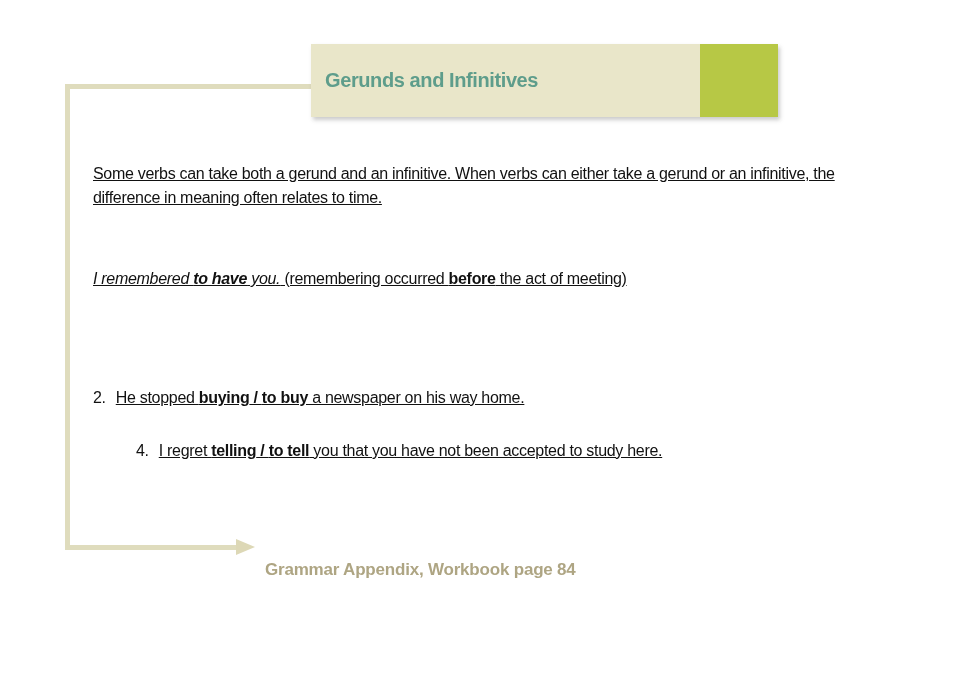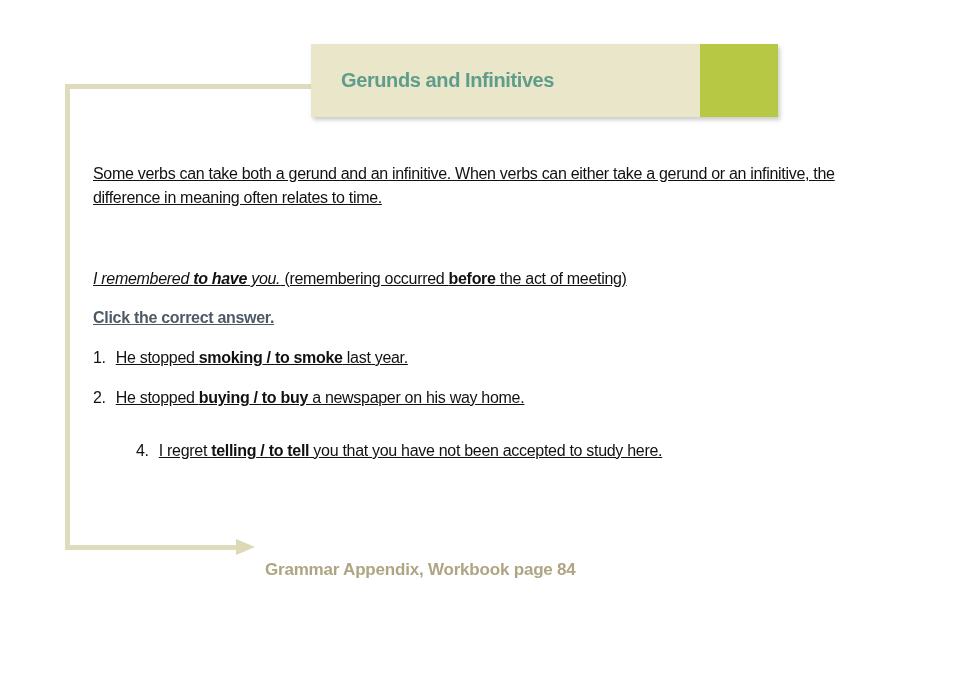--- a/index.html
+++ b/index.html
@@ -31,21 +31,21 @@
   .header-box {
     position: absolute;
     left: 311px; top: 44px;
     width: 467px; height: 73px;
     background: #e9e6c9;
     box-shadow: 2px 3px 4px rgba(110,110,110,0.35);
     display: flex;
     align-items: center;
   }
   .header-title {
-    padding-left: 30px;
+    padding-left: 14px;
     font-size: 20px;
     font-weight: bold;
     letter-spacing: -0.4px;
     color: #5e9d8b;
   }
   .header-accent {
     position: absolute;
     right: 0; top: 0;
     width: 78px; height: 73px;
     background: #b7c845;
@@ -112,25 +112,21 @@
     <div class="header-accent"></div>
   </div>
 
   <div class="line intro">Some verbs can take both a gerund and an infinitive. When verbs can either take a gerund or an infinitive, the difference in meaning often relates to time.</div>
 
 
   <div class="line ex2">
     <span class="it">I remembered </span><span class="bi">to have</span><span class="it"> you.</span><span> (remembering occurred </span><span class="b">before</span><span> the act of meeting)</span>
   </div>
 
-  <div class="line instruction">Click the correct answer.</div>
 
-  <div class="line q1">
-    <span class="qnum">1.</span><span>He stopped </span><span class="choice">smoking</span><span class="sep"> / </span><span class="choice">to smoke</span><span> last year.</span>
-  </div>
 
   <div class="line q2">
     <span class="qnum">2.</span><span>He stopped </span><span class="choice">buying</span><span class="sep"> / </span><span class="choice">to buy</span><span> a newspaper on his way home.</span>
   </div>
 
 
   <div class="line q4">
     <span class="qnum">4.</span><span>I regret </span><span class="choice">telling</span><span class="sep"> / </span><span class="choice">to tell</span><span> you that you have not been accepted to study here.</span>
   </div>
 

